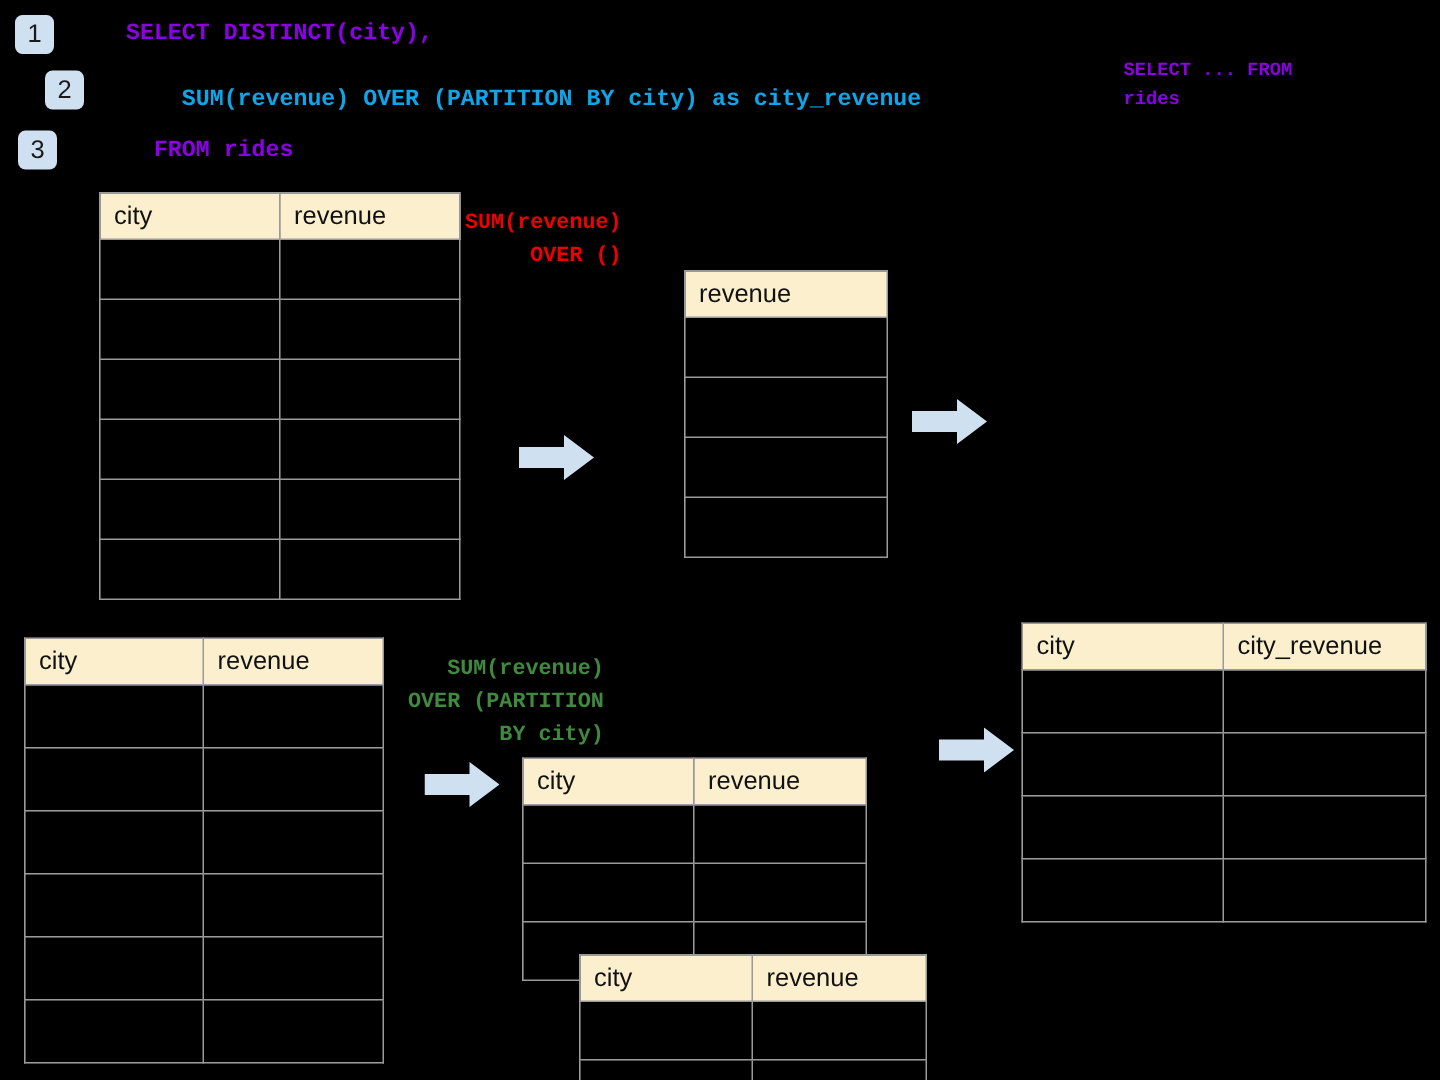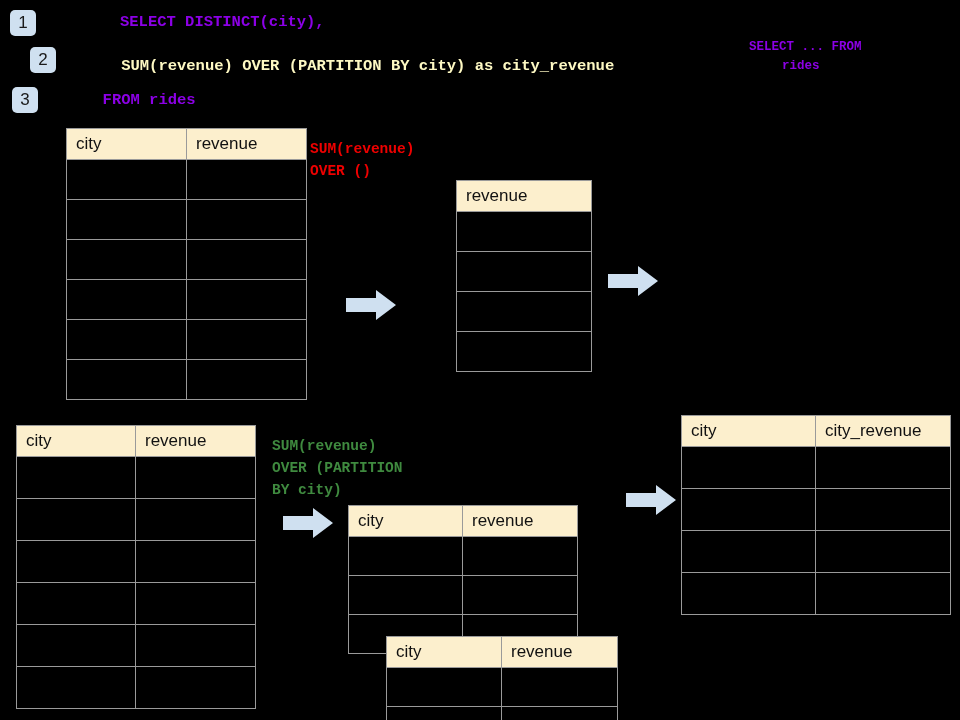--- a/index.html
+++ b/index.html
@@ -36,40 +36,41 @@
     position: absolute;
     font-family: "Liberation Mono", monospace;
     font-size: 15.5px;
     font-weight: bold;
     line-height: 21.5px;
     white-space: pre;
     letter-spacing: 0px;
   }
   .code-purple { color: #8c00e6; }
   .code-red    { color: #ee0000; }
-  .code-green  { color: #fef9c3; }
+  .code-green  { color: #0ea5e9; }
 
   .code-small {
     position: absolute;
     font-family: "Liberation Mono", monospace;
     font-size: 12.5px;
     font-weight: bold;
     line-height: 19px;
     white-space: pre;
     color: #8c00e6;
   }
 
   
   .annot {
     position: absolute;
     font-family: "Liberation Mono", monospace;
     font-size: 14.5px;
     font-weight: bold;
     line-height: 22px;
     white-space: pre;
+    text-align: right;
   }
   .annot-red   { color: #ee0000; }
   .annot-green { color: #3f8a3f; }
 
   
   .tbl {
     position: absolute;
     border-collapse: collapse;
     table-layout: fixed;
     background: #404040;
@@ -98,26 +99,26 @@
 </style>
 </head>
 <body>
 
 <div id="canvas">
 
   <div class="badge" style="left:10px; top:10px;">1</div>
   <div class="badge" style="left:30px; top:47px;">2</div>
   <div class="badge" style="left:12px; top:87px;">3</div>
 
-  <div class="code code-purple" style="left:84px; top:12px;margin-left:36px;">SELECT DISTINCT(city),</div>
+  <div class="code code-purple" style="left:84px; top:12px;">SELECT DISTINCT(city),</div>
   <div class="code code-green" style="left:84px; top:56px;">    SUM(revenue) OVER (PARTITION BY city) as city_revenue</div>
   <div class="code code-purple" style="left:84px; top:90px;">  FROM rides</div>
 
   <div class="code-small" style="left:749px; top:38px;text-align:center;">SELECT ... FROM</div>
-  <div class="code-small" style="left:749px; top:57px;margin-left:33px;">rides</div>
+  <div class="code-small" style="left:749px; top:57px;">rides</div>
 
   <div class="annot annot-red" style="left:310px; top:138px;">SUM(revenue)
 OVER ()</div>
 
   <div class="annot annot-green" style="left:272px; top:435px;">SUM(revenue)
 OVER (PARTITION
 BY city)</div>
 
   <table class="tbl" style="left:66px; top:128px; width:240px;">
     <colgroup>

